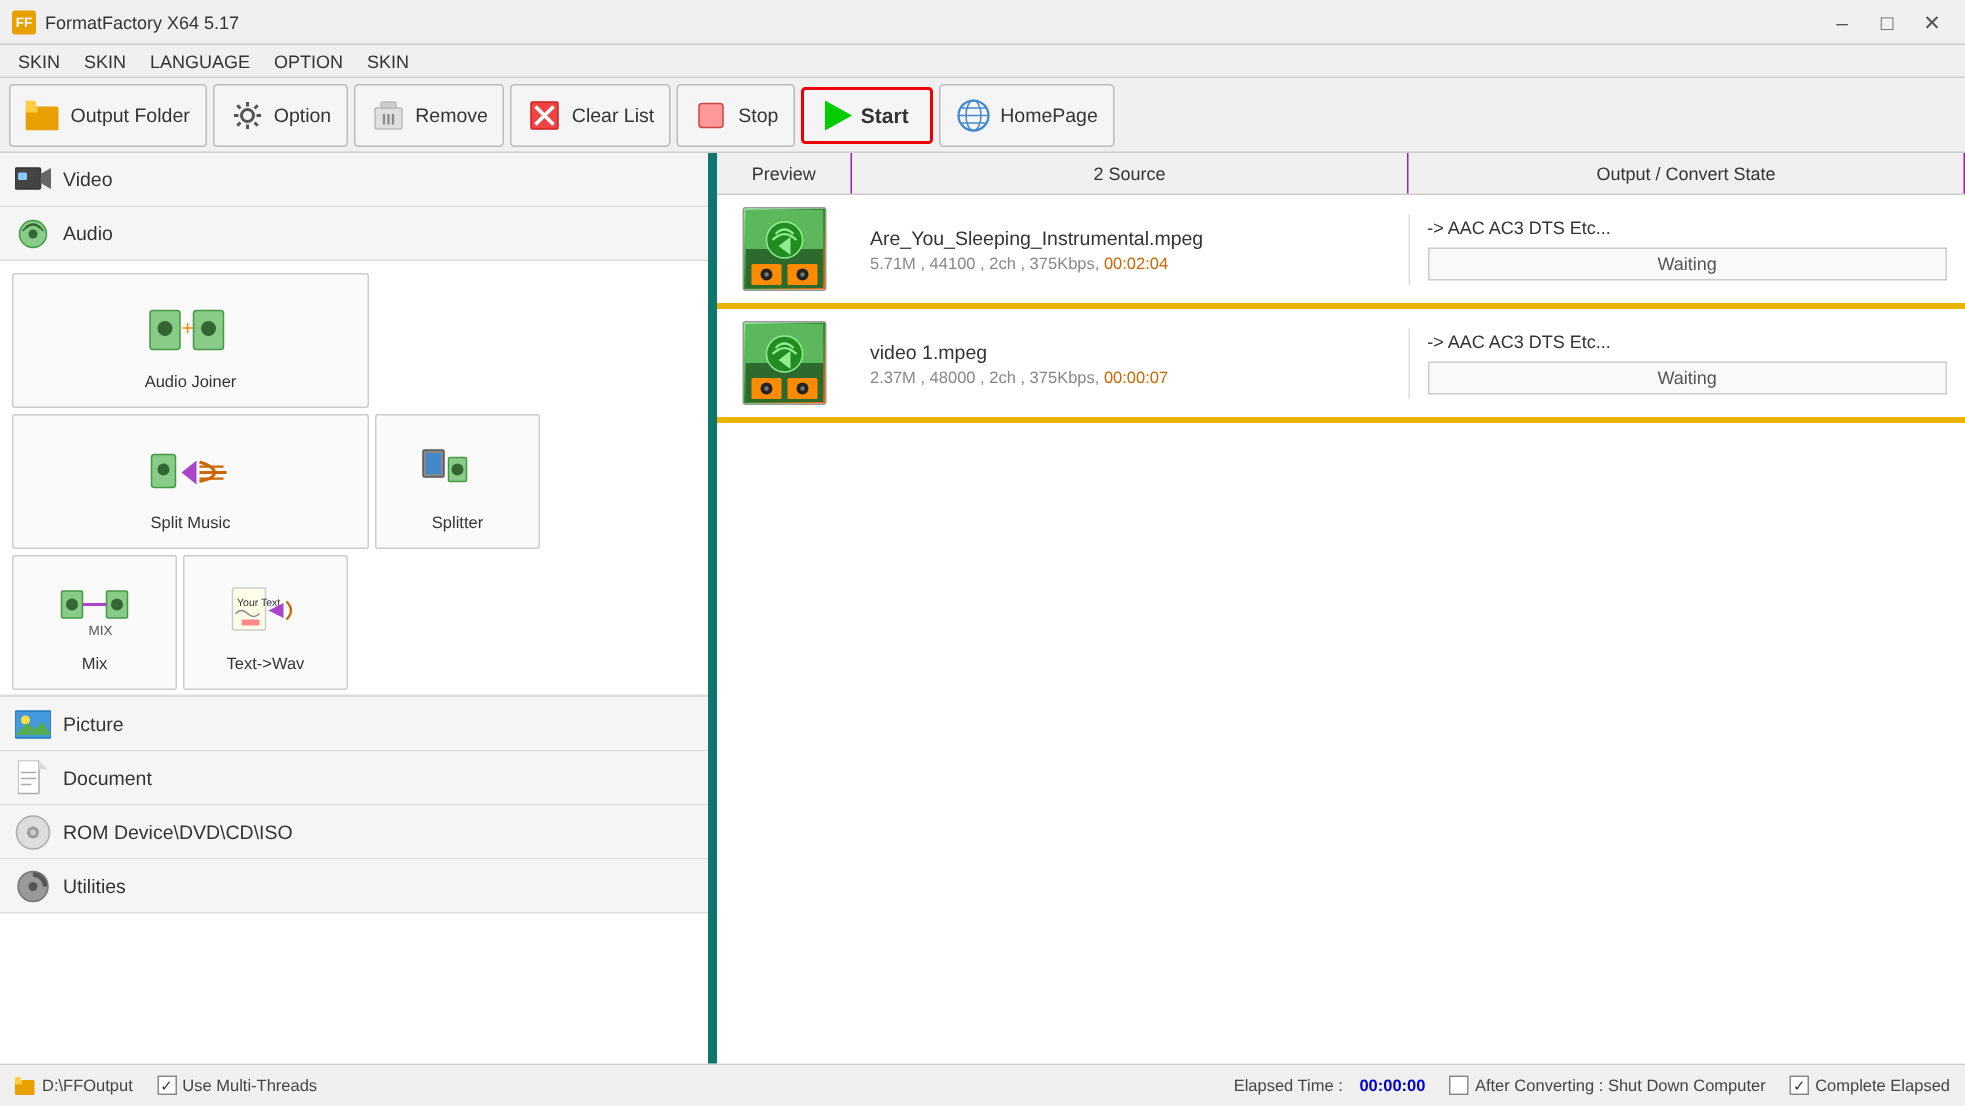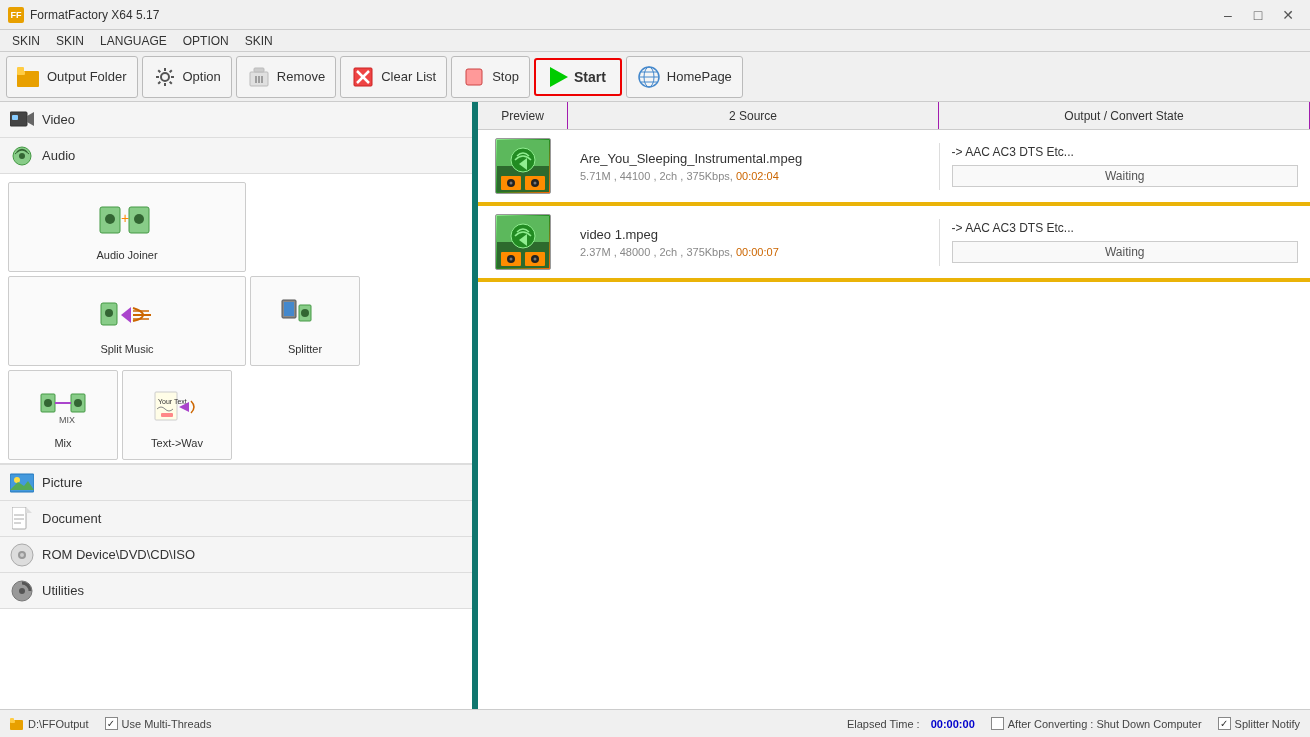--- a/index.html
+++ b/index.html
@@ -423,15 +423,15 @@
   </div>
   <div class="status-item">
     <div class="status-checkbox">
     </div>
     <span>After Converting : Shut Down Computer</span>
   </div>
   <div class="status-item">
     <div class="status-checkbox">
       <span class="status-check">✓</span>
     </div>
-    <span>Splitter Notify</span>
+    <span>Complete Elapsed</span>
   </div>
 </div>
 
 </body></html>

